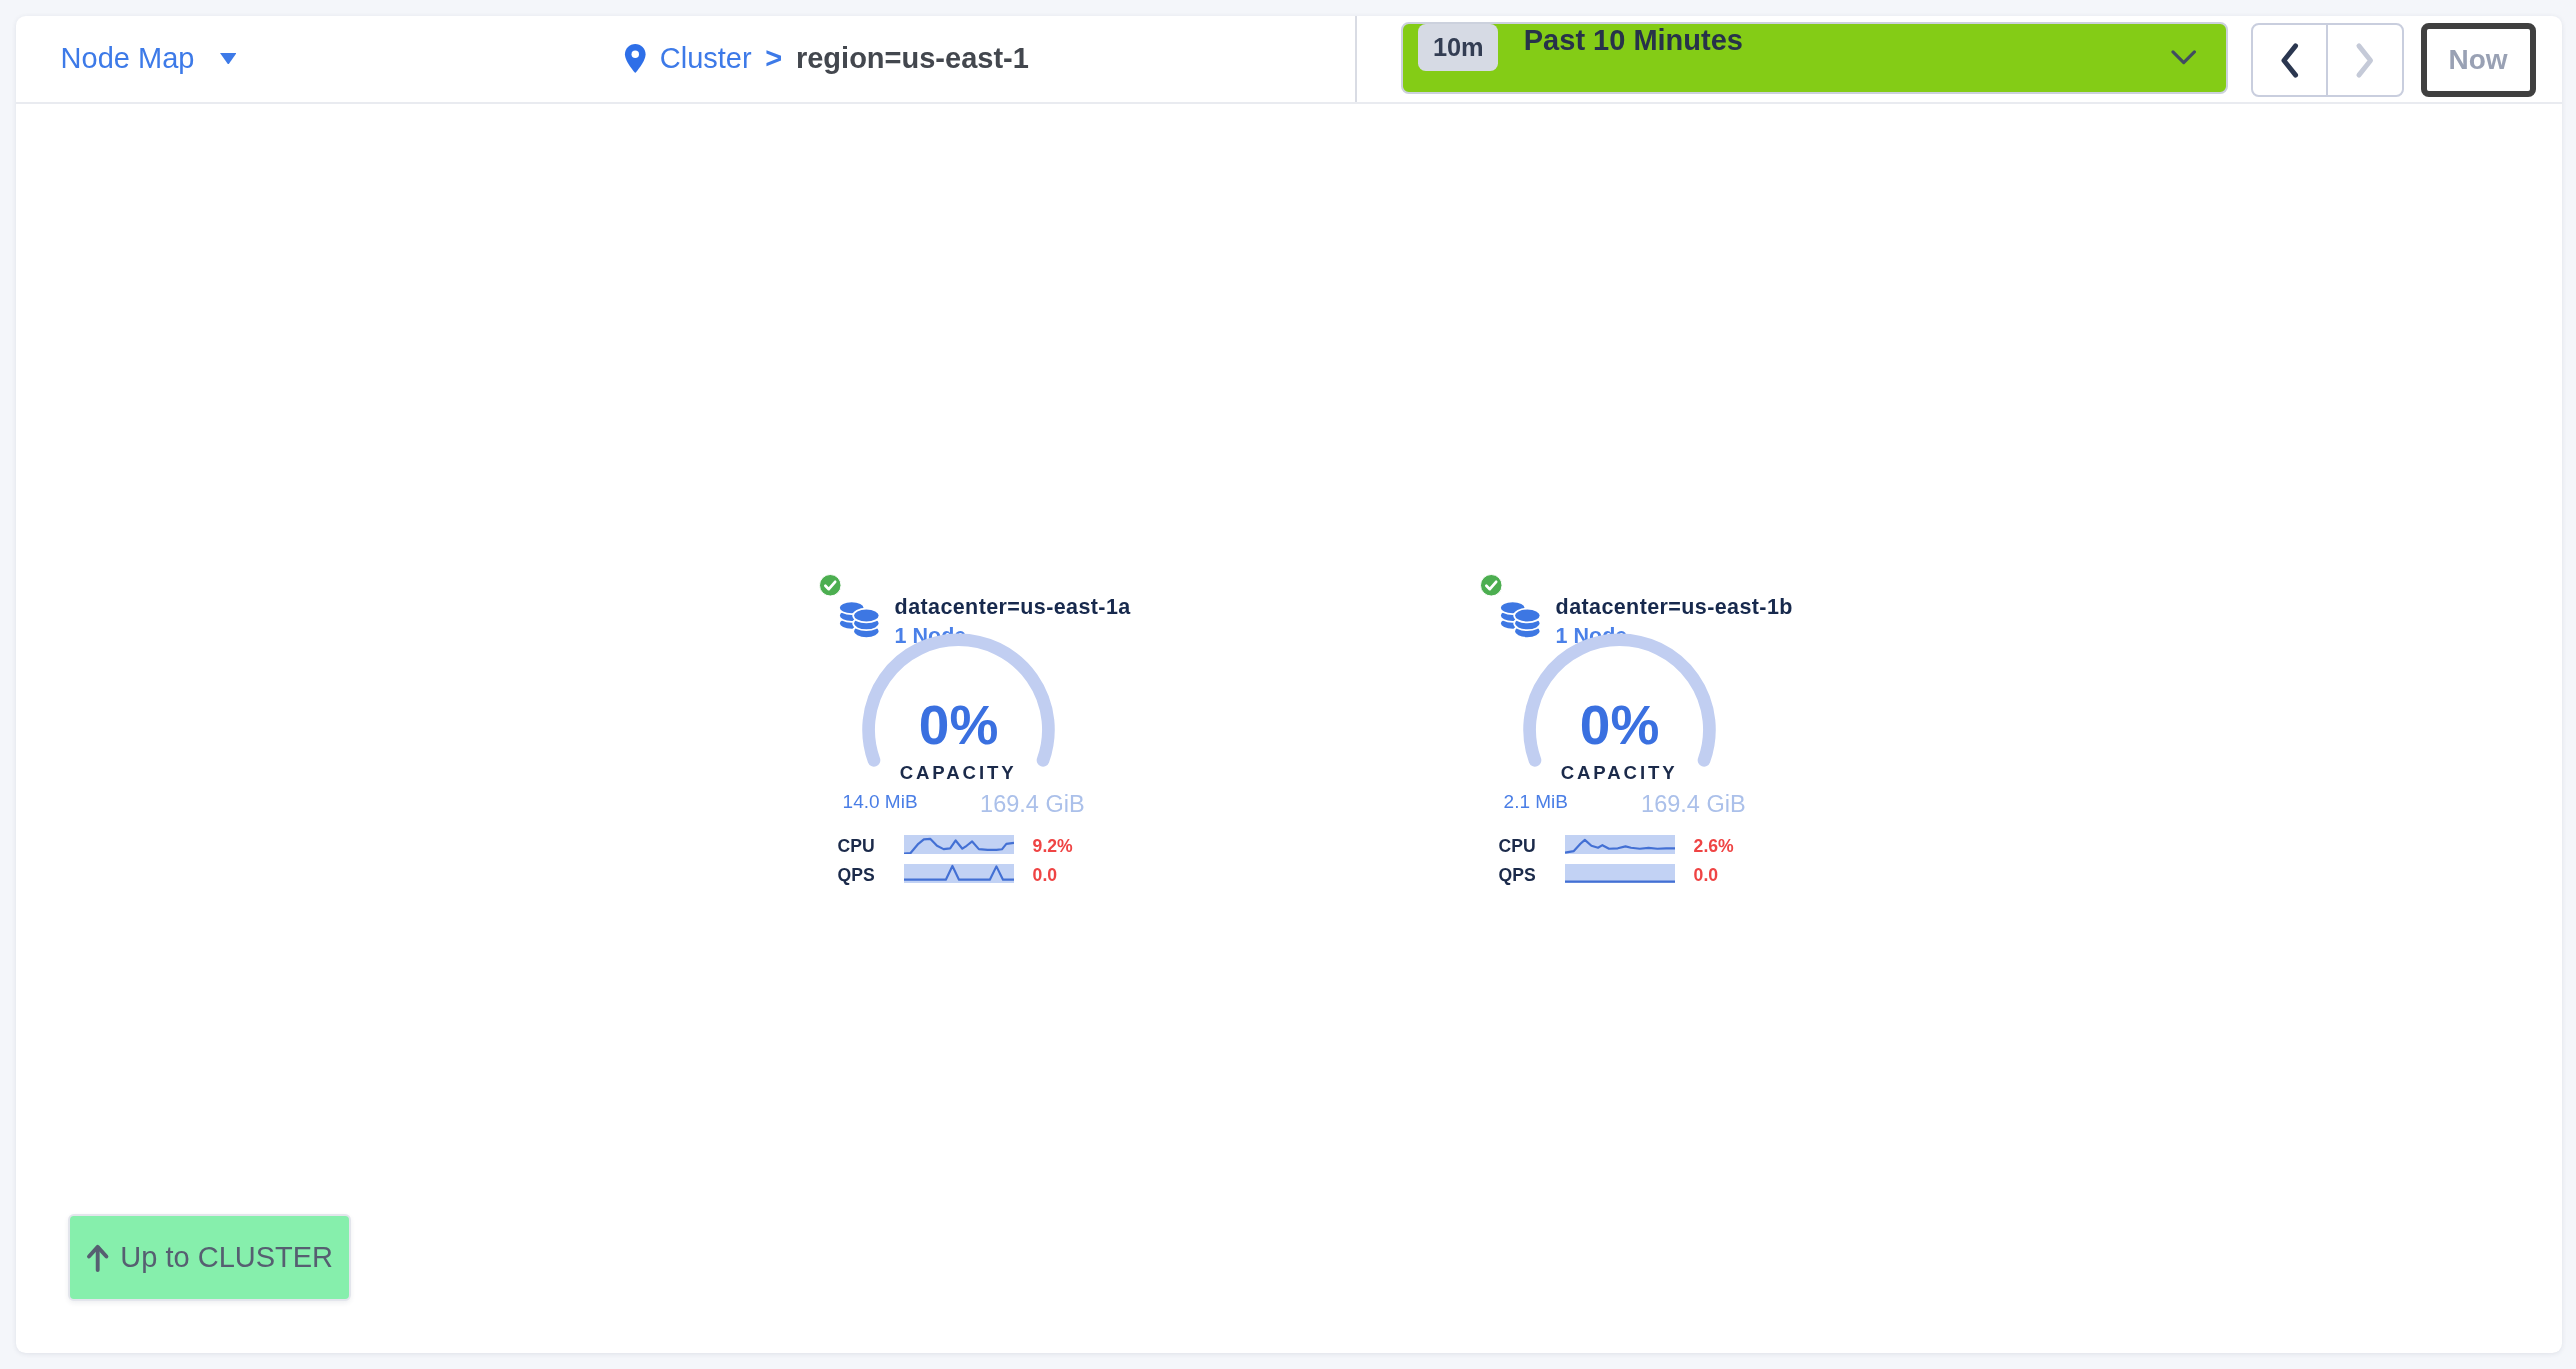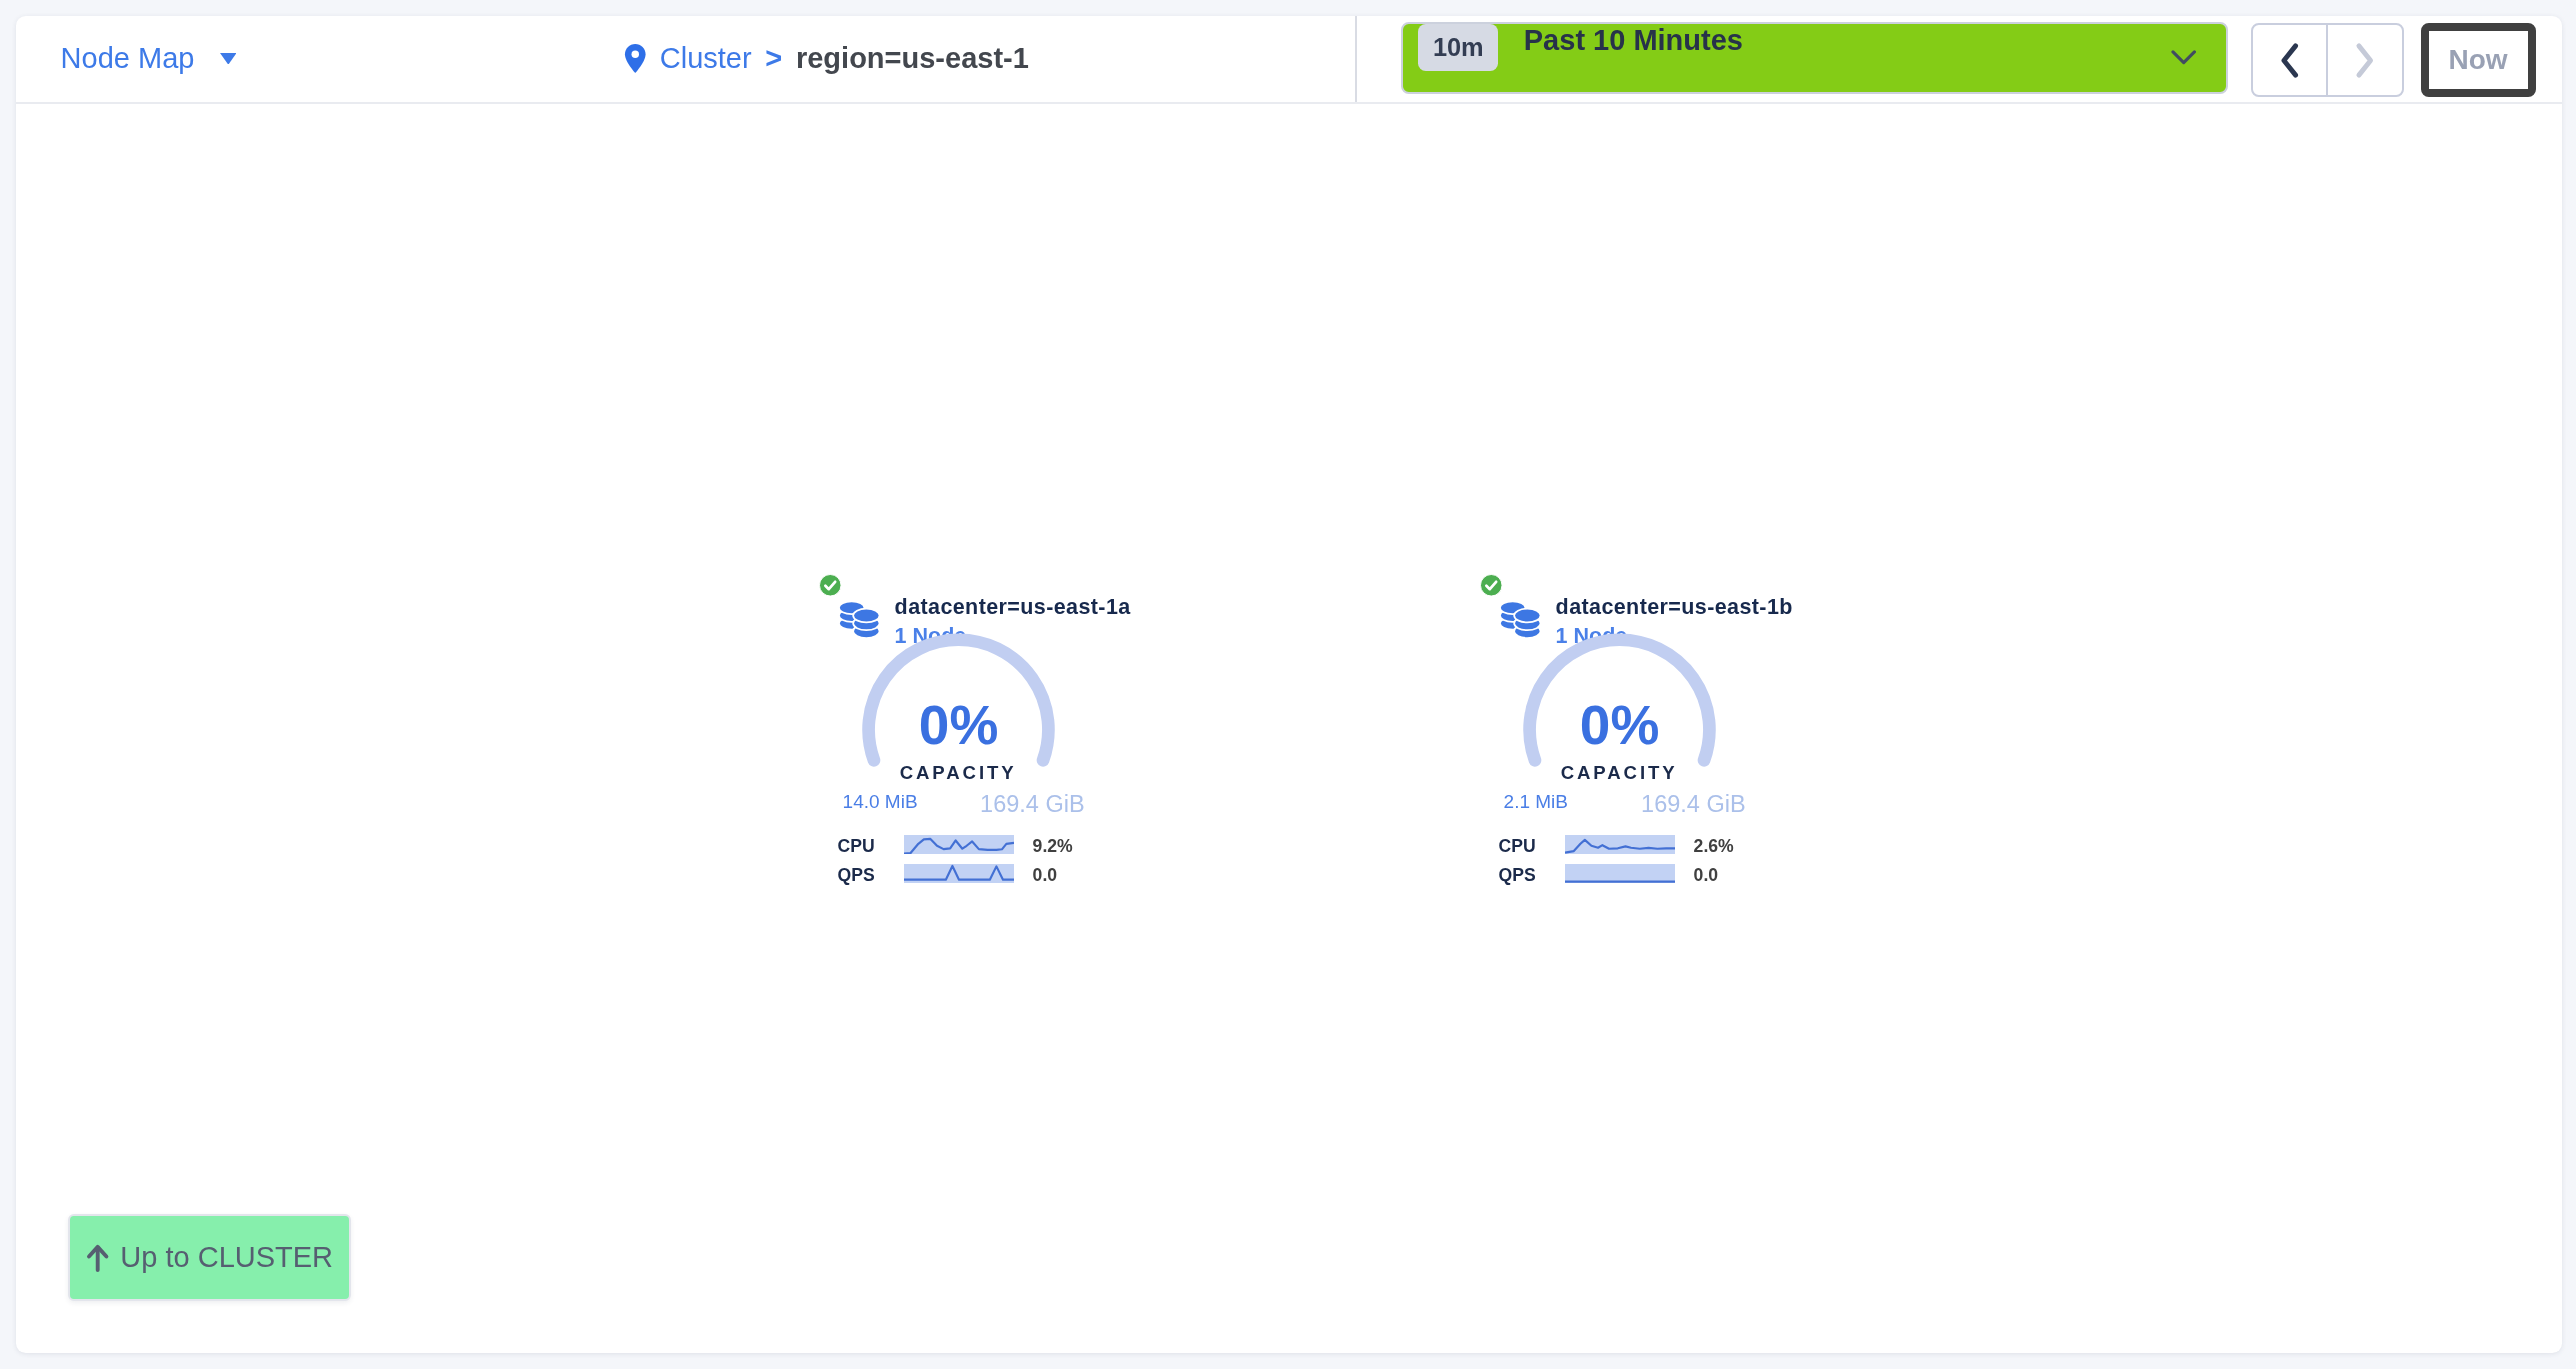--- a/index.html
+++ b/index.html
@@ -50,21 +50,21 @@
     position:absolute; left:2235px; top:7.8px; width:153px; height:74px;
     border:2px solid #c9cede; border-radius:7.8px; background:#fff;
     display:flex;
   }
   .navgroup .navbtn {
     flex:1; display:flex; align-items:center; justify-content:center; cursor:pointer;
   }
   .navgroup .navbtn:first-child { border-right:2px solid #c9cede; }
   .nowbtn {
     position:absolute; left:2405px; top:7.8px; width:115px; height:74px;
-    border:8px solid #404040; border-radius:7.8px; background:#fff;
+    border:6px solid #404040; border-radius:7.8px; background:#fff;
     display:flex; align-items:center; justify-content:center;
     font-size:28px; font-weight:bold; color:#99a1b4; cursor:default;
   }
   
   .card { position:absolute; top:552px; width:313px; height:337px; cursor:pointer; }
   .card.c0 { left:786px; }
   .card.c1 { left:1447px; }
   .check { position:absolute; left:17.6px; top:6.8px; z-index:2; }
   .dbicon { position:absolute; left:35px; top:25.4px; z-index:1; }
   .card .title {
@@ -83,21 +83,21 @@
     position:absolute; left:49px; top:194px; width:215px; text-align:center;
     font-size:18.6px; font-weight:bold; color:#1b2a4a; letter-spacing:2.9px;
   }
   .capused {
     position:absolute; left:41px; top:223px; font-size:19px; color:#4a7ee6; font-weight:500;
   }
   .captotal {
     position:absolute; right:30px; top:223px; font-size:23.5px; color:#abc0ea; font-weight:500;
   }
   .mlabel { position:absolute; left:36px; font-size:17.6px; font-weight:bold; color:#1b2a4a; }
-  .mvalue { position:absolute; left:231px; font-size:17.6px; font-weight:bold; color:#404040; }
+  .mvalue { position:absolute; left:231px; font-size:17.6px; font-weight:bold; color:#ef4444; }
   .spark  { position:absolute; left:102px; width:110px; height:19.6px; }
   .row0 .mlabel,.row0 .mvalue { top:268px; } .row0 .spark { top:267px; }
   .row1 .mlabel,.row1 .mvalue { top:297px; } .row1 .spark { top:296px; }
   
   .upbtn {
     position:absolute; left:52px; top:1198px; width:283px; height:87px;
     background:#86efac; border:2px solid #e3e5ec; border-radius:5.9px;
     box-shadow:0 2px 4.9px rgba(40,50,80,0.08);
     display:flex; align-items:center; justify-content:center; gap:9.8px;
     font-size:29px; color:#565e71; cursor:pointer; white-space:nowrap;

